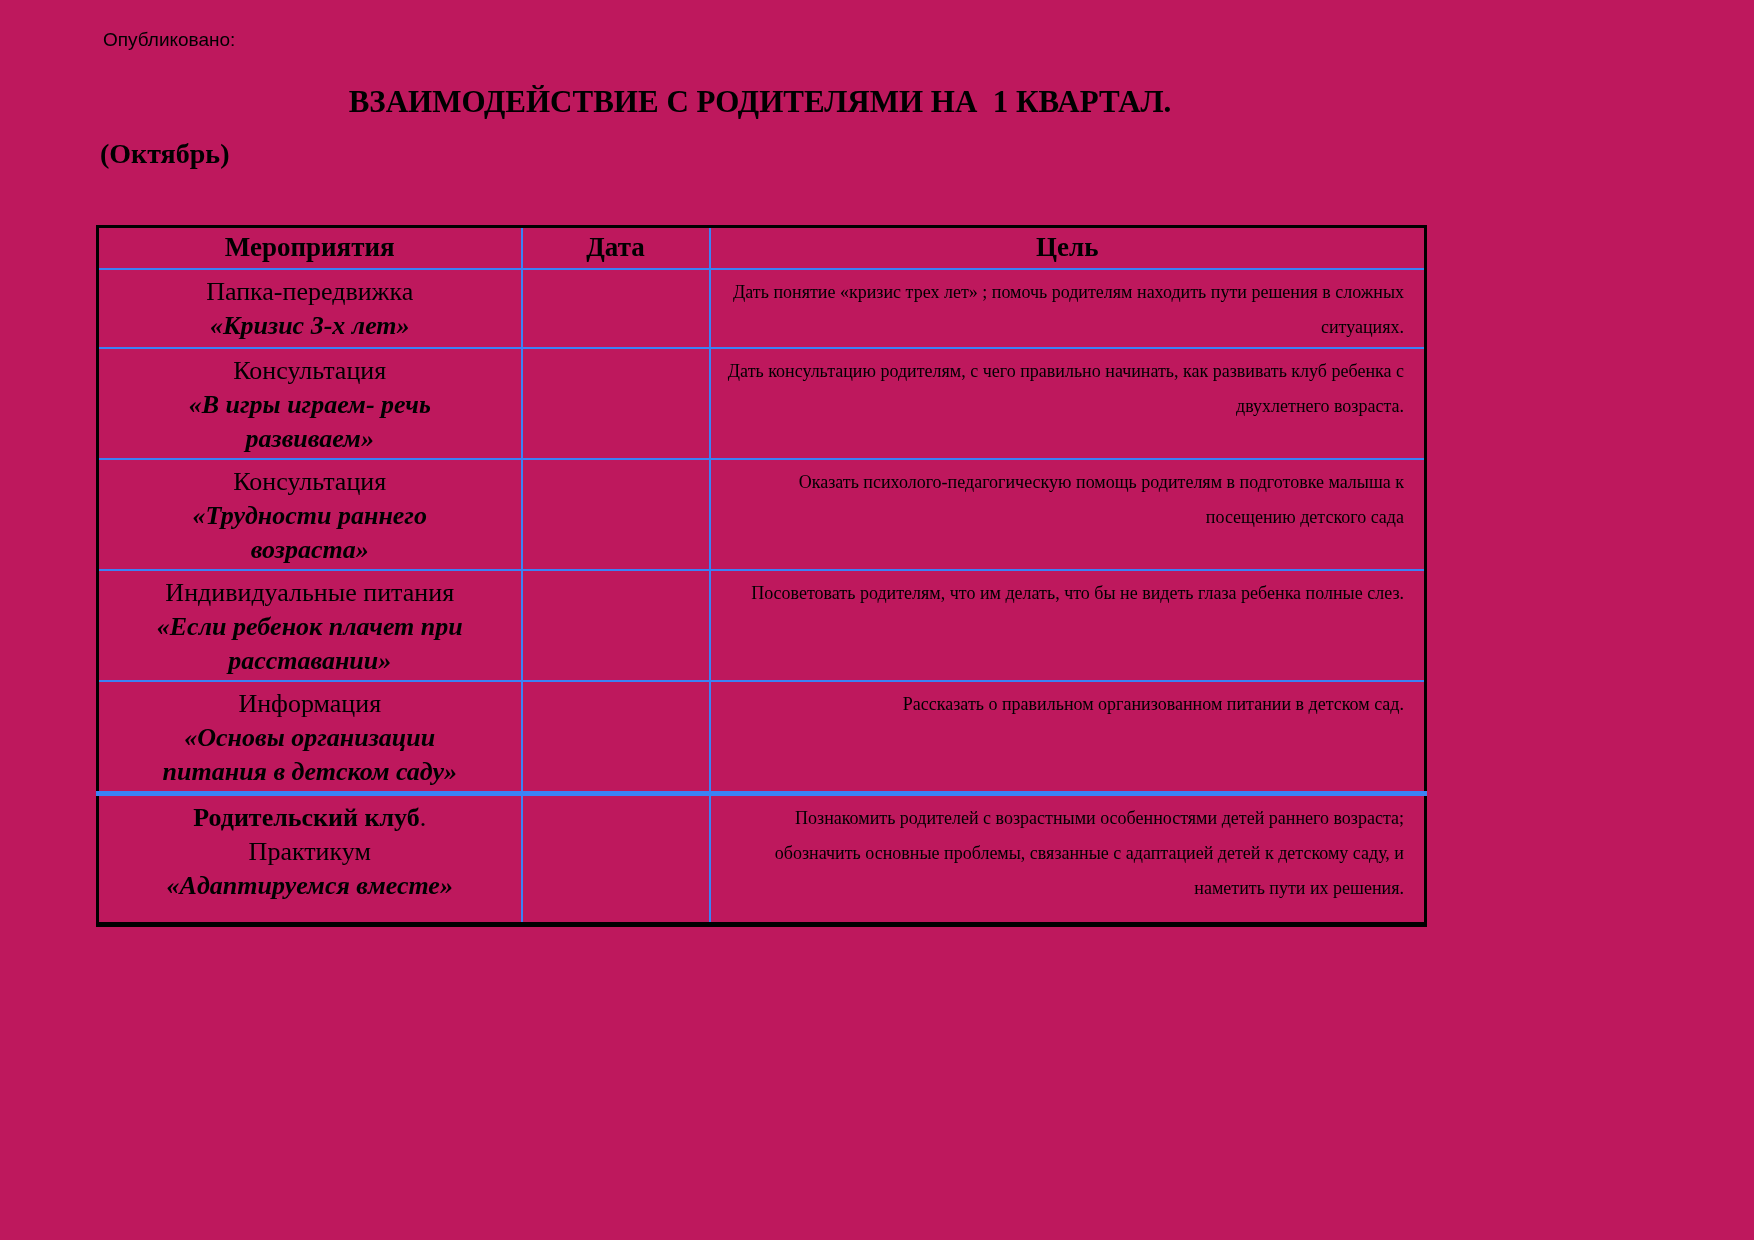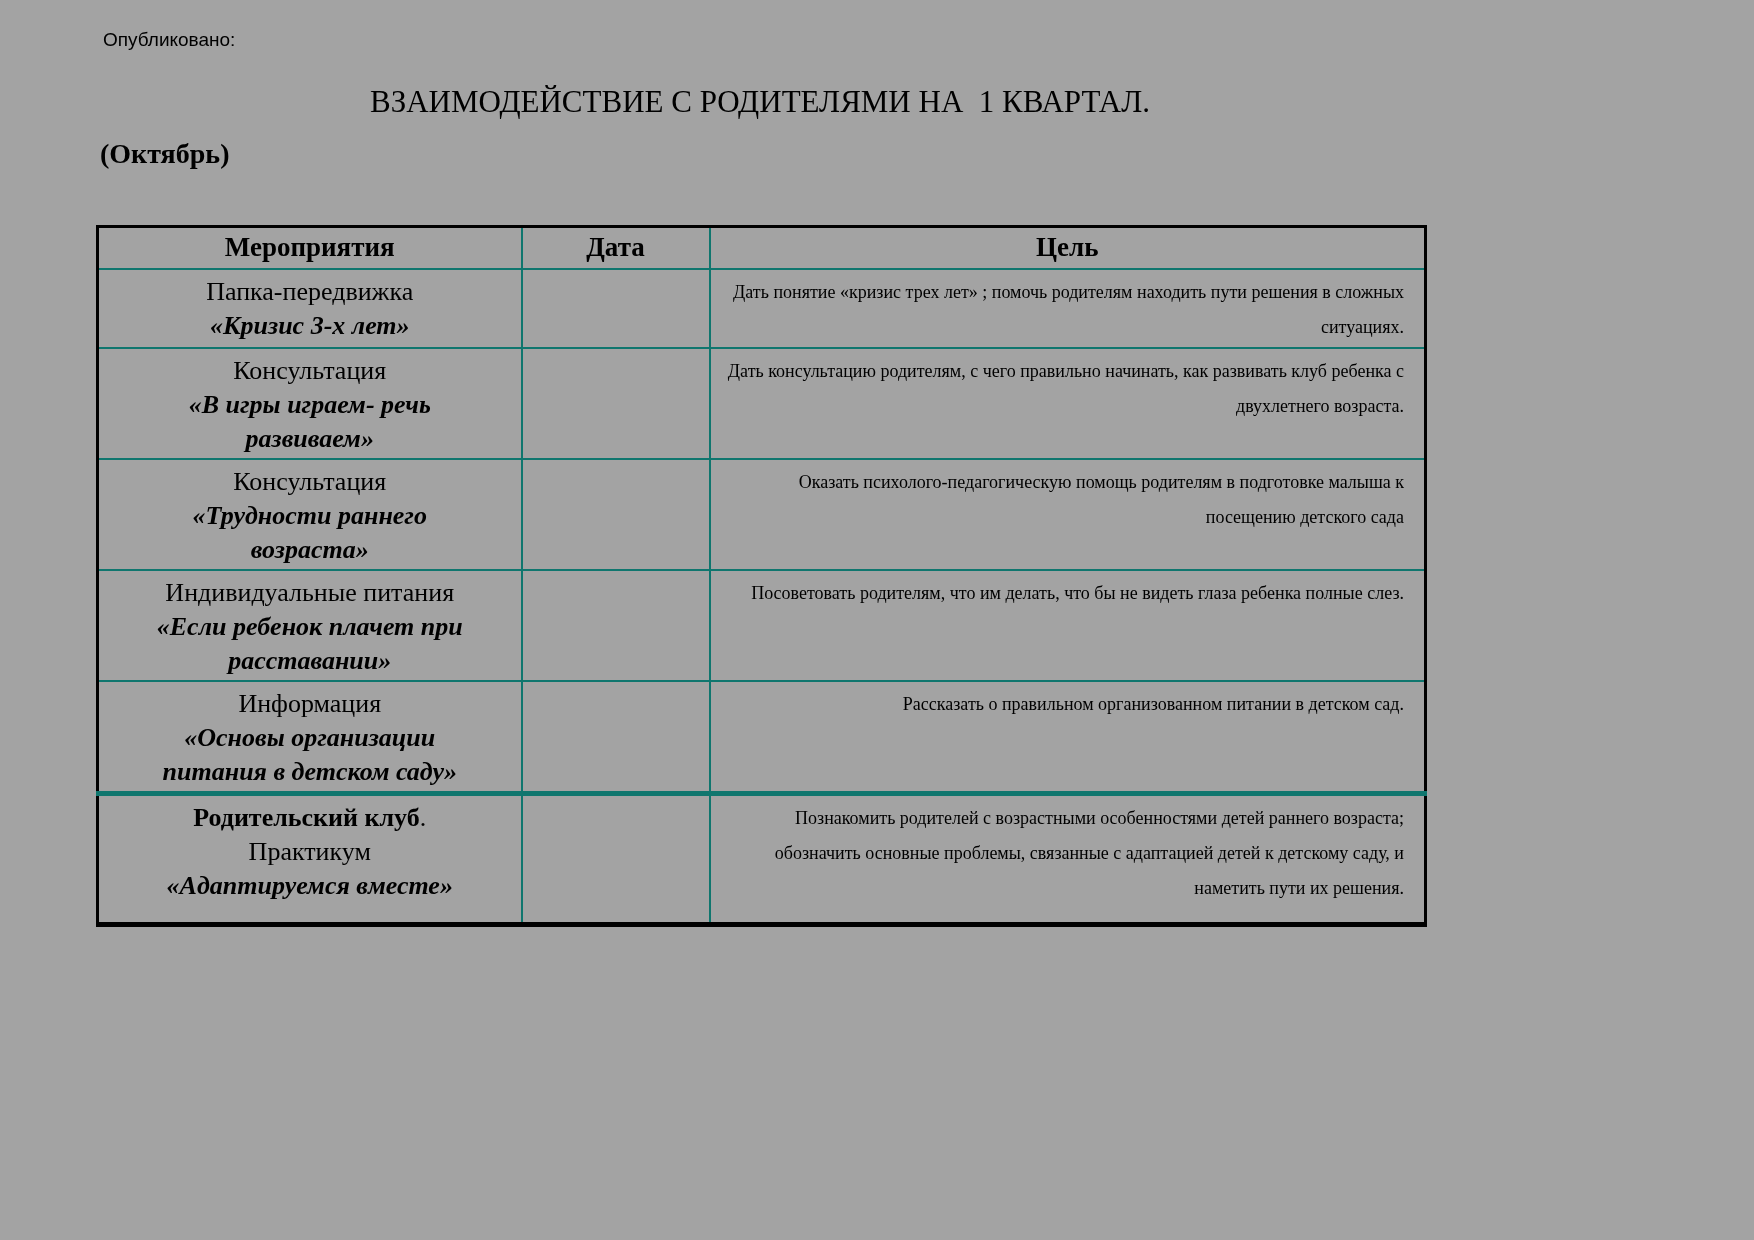--- a/index.html
+++ b/index.html
@@ -4,21 +4,21 @@
 <style>
   html, body {
     margin: 0;
     padding: 0;
     background: #ffffff;
   }
   .page {
     position: relative;
     width: 1754px;
     height: 1240px;
-    background: #a3a3a3;
+    background: #be185d;
     color: #000000;
     font-family: "Liberation Serif", serif;
     overflow: hidden;
   }
   .publisher {
     position: absolute;
     left: 103px;
     top: 26px;
     font-family: "Liberation Sans", sans-serif;
     font-size: 19px;
@@ -26,21 +26,21 @@
     color: #000000;
   }
   .doc-title {
     position: absolute;
     left: 96px;
     top: 84px;
     width: 1328px;
     margin: 0;
     text-align: center;
     font-size: 31px;
-    font-weight: normal;
+    font-weight: bold;
     white-space: pre-wrap;
     font-family: "Liberation Serif", serif;
   }
   .doc-month {
     position: absolute;
     left: 100px;
     top: 138px;
     margin: 0;
     font-size: 28px;
     font-weight: bold;
@@ -50,21 +50,21 @@
     position: absolute;
     left: 96px;
     top: 225px;
     width: 1328px;
     table-layout: fixed;
     border-collapse: collapse;
     border: 3px solid #000000;
     border-bottom-width: 5px;
   }
   .plan-table th, .plan-table td {
-    border: 2px solid #0f766e;
+    border: 2px solid #3b82f6;
     vertical-align: top;
     overflow: hidden;
   }
   .plan-table thead tr { height: 42px; }
   .plan-table thead th {
     vertical-align: middle;
     text-align: center;
     font-size: 27px;
     font-weight: bold;
     padding: 0;

